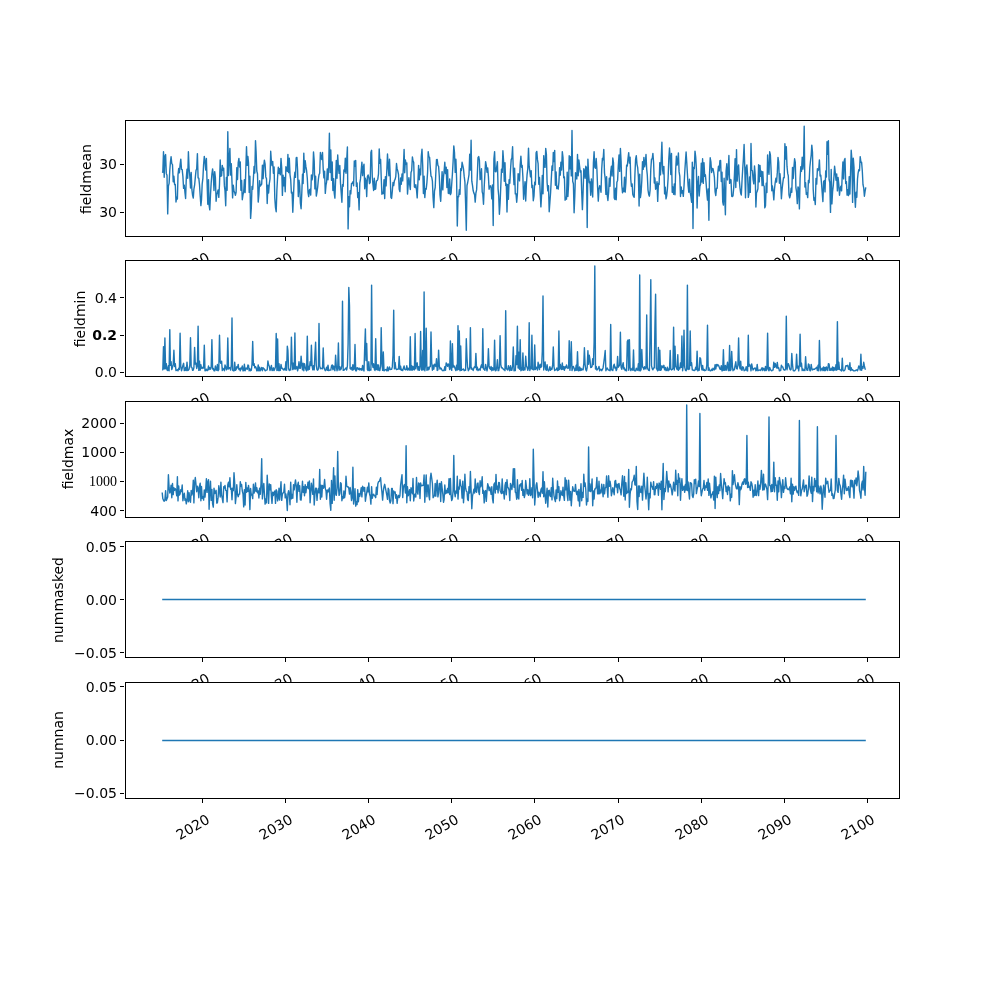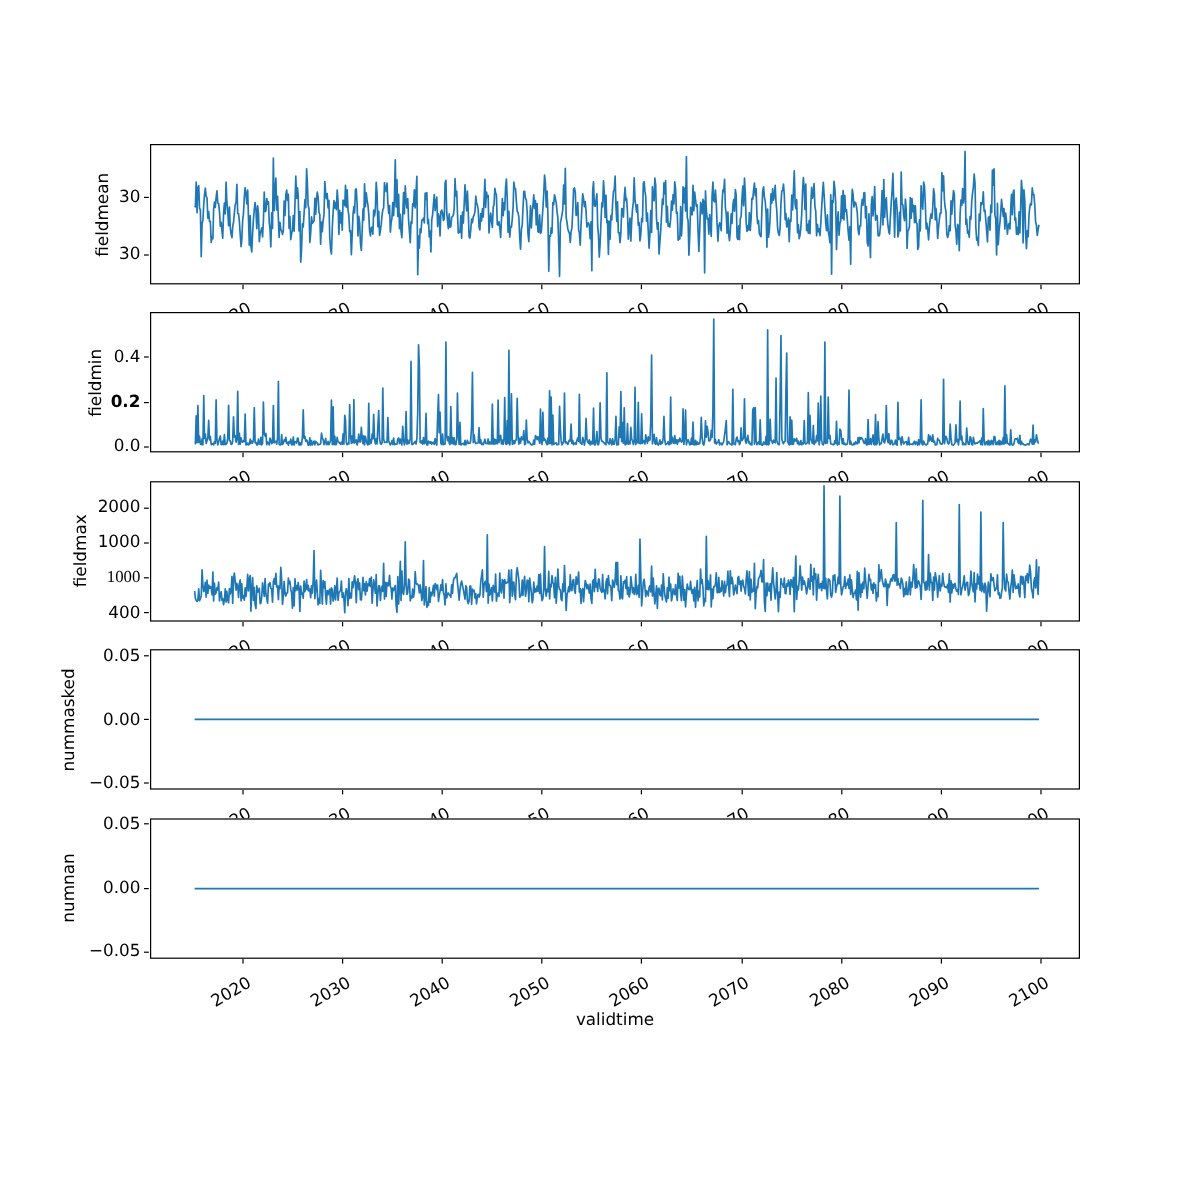--- a/index.html
+++ b/index.html
@@ -167,14 +167,13 @@
         </svg>
       </div>
       <div class="tickmark" style="left: 120px; top: 792.782px; width: 4px; height: 1px;"></div>
       <div class="ytick-label" style="right: 883px; top: 785.282px;">−0.05</div>
       <div class="tickmark" style="left: 120px; top: 739.6px; width: 4px; height: 1px;"></div>
       <div class="ytick-label" style="right: 883px; top: 732.1px;">0.00</div>
       <div class="tickmark" style="left: 120px; top: 686.418px; width: 4px; height: 1px;"></div>
       <div class="ytick-label" style="right: 883px; top: 678.918px;">0.05</div>
       <div class="y-axis-label" style="left: 58px; top: 740.1px;">numnan</div>
     </div>
-  <div class="x-label" style="top:842px;">validtime</div>
 </div>
 
 </body></html>

